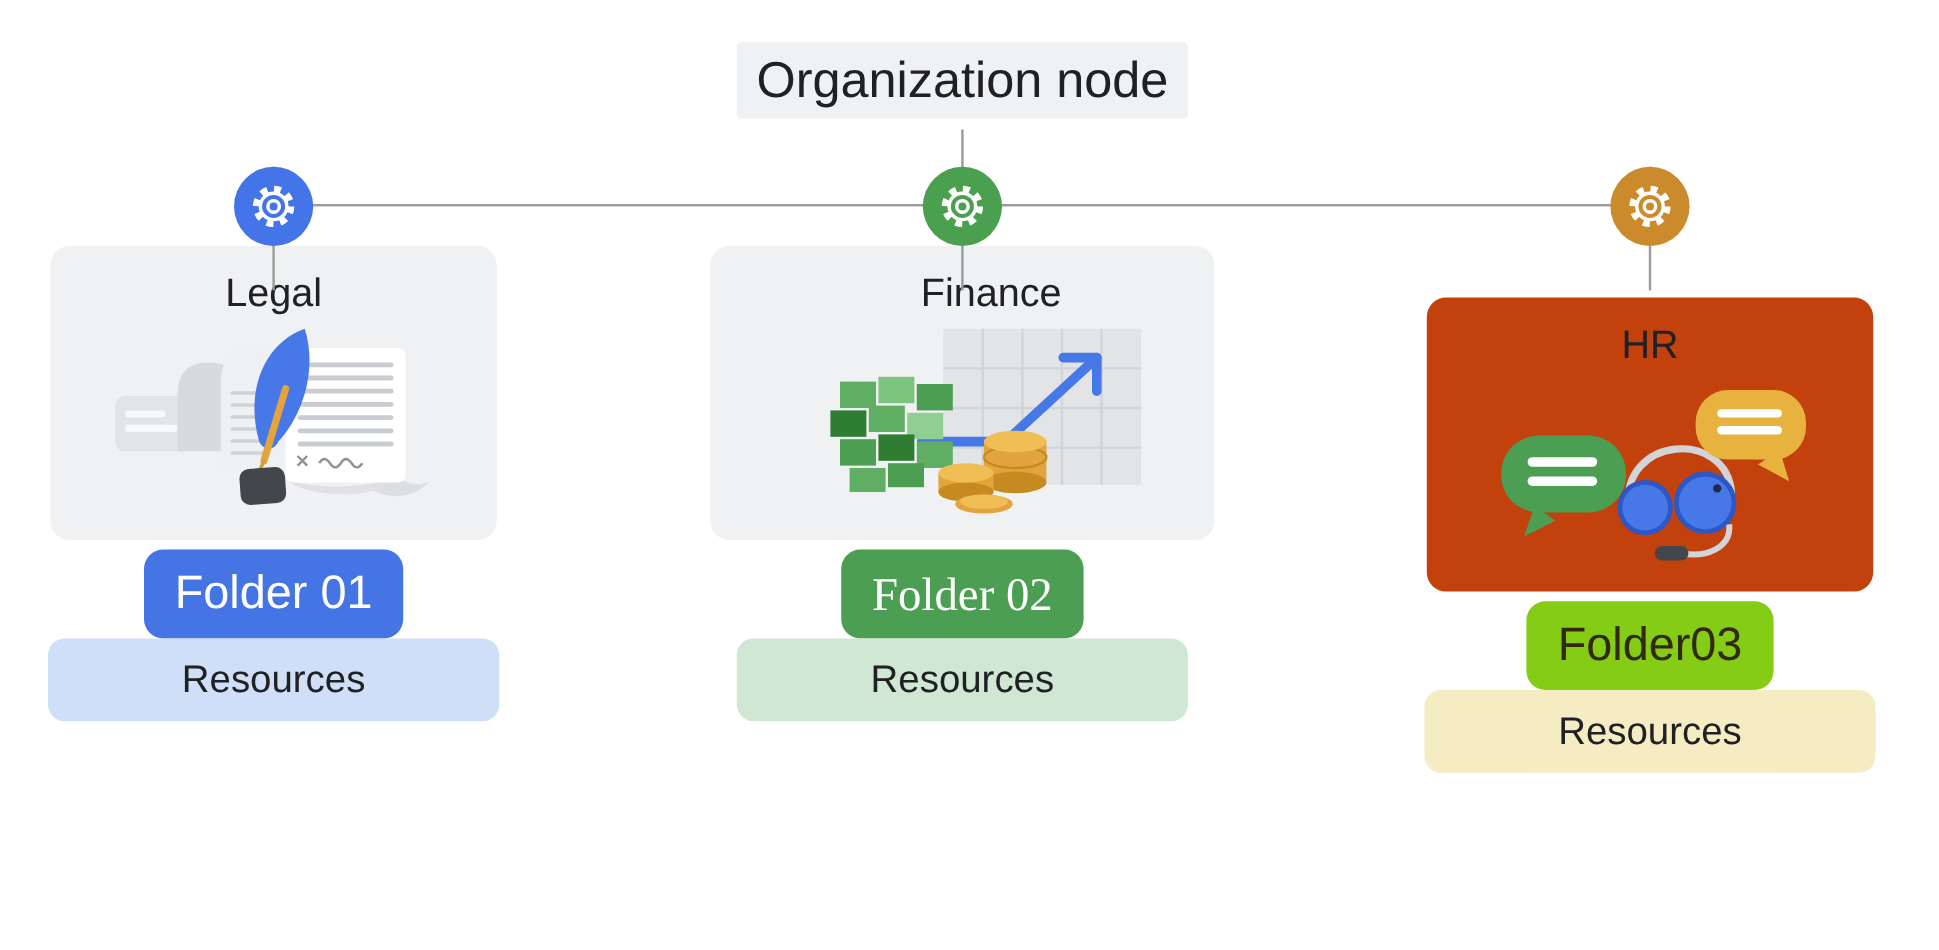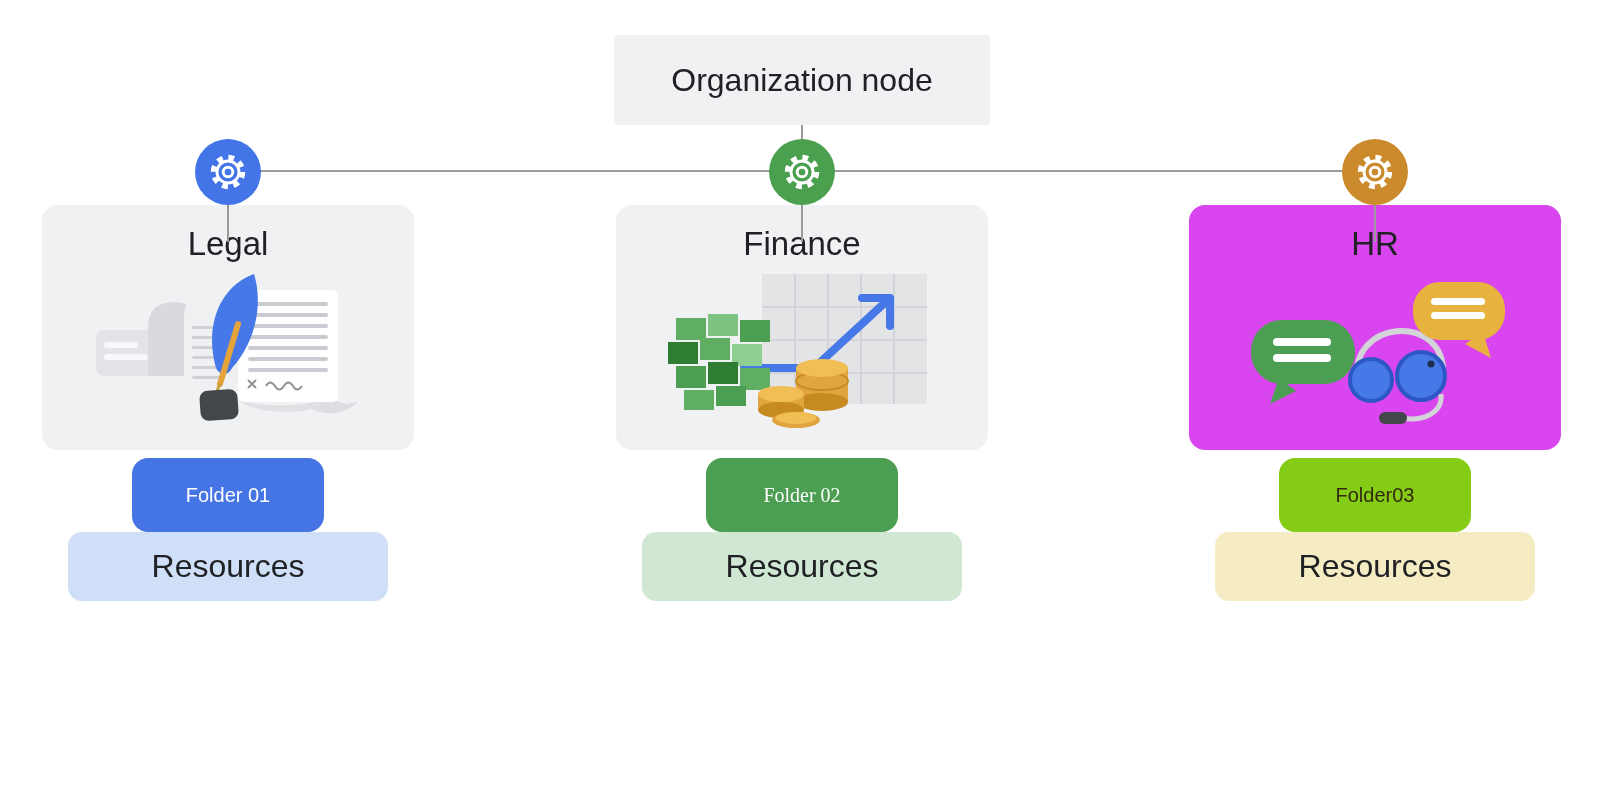--- a/index.html
+++ b/index.html
@@ -1,43 +1,43 @@
 <!DOCTYPE html>
 <html><head>
 <meta charset="utf-8">
 <style>
   html,body{margin:0;padding:0;background:#ffffff;}
   body{font-family:"Liberation Sans", sans-serif;color:#202124;}
   .canvas{position:relative;width:1616px;height:792px;background:#ffffff;overflow:hidden;}
 
-  .org-node{position:absolute;left:614px;top:35px;width:376px;height:90px;border-radius:4px;
-    display:flex;align-items:center;justify-content:center;font-size:32px;}
+  .org-node{position:absolute;left:614px;top:35px;width:376px;height:64px;border-radius:4px;
+    display:flex;align-items:center;justify-content:center;font-size:42px;}
 
   .hline{position:absolute;top:170px;left:228px;width:1147px;height:2px;}
   .vline{position:absolute;width:2px;}
   .v-org{left:801px;top:108px;height:64px;}
 
   .column{position:absolute;top:139px;width:380px;display:flex;flex-direction:column;align-items:center;}
   .col-0{left:38px;}.col-1{left:612px;}.col-2{left:1185px;}
 
   .gear{width:66px;height:66px;border-radius:50%;display:flex;align-items:center;justify-content:center;z-index:2;}
   .gear svg{width:46px;height:46px;display:block;}
 
   .stem{width:2px;}
   .stem-gear{height:38px;}
   .stem-badge{height:103px;}
 
   .card{width:372px;height:245px;border-radius:16px;display:flex;flex-direction:column;align-items:center;}
   .card-title{margin-top:22px;font-size:33px;line-height:1;}
   .illus{margin-top:8px;display:block;}
 
   .badge{margin-top:8px;height:74px;min-width:192px;padding:0 26px;box-sizing:border-box;border-radius:16px;
-    display:flex;align-items:center;justify-content:center;font-size:20px;}
-
-  .resources{width:320px;height:69px;border-radius:14px;display:flex;align-items:center;justify-content:center;font-size:32px;}
+    display:flex;align-items:center;justify-content:center;font-size:39px;}
+
+  .resources{width:376px;height:69px;border-radius:14px;display:flex;align-items:center;justify-content:center;font-size:32px;}
 </style>
 </head>
 <body>
 
 <div class="canvas">
 
   <div class="hline" style="background: rgb(155, 155, 155);"></div>
   <div class="vline v-org" style="background: rgb(155, 155, 155);"></div>
 
   <div class="org-node" style="background: rgb(240, 241, 243); color: rgb(32, 33, 36);">Organization node</div>
@@ -103,21 +103,21 @@
   <div class="column col-1">
     <div class="gear" style="background: rgb(74, 160, 79);">
       <svg viewBox="0 0 48 48">
         <circle cx="24" cy="24" r="15" fill="none" stroke="#ffffff" stroke-width="6" stroke-dasharray="5.89 5.89"></circle>
         <circle cx="24" cy="24" r="11.5" fill="none" stroke="#ffffff" stroke-width="3"></circle>
         <circle cx="24" cy="24" r="5" fill="none" stroke="#ffffff" stroke-width="3"></circle>
       </svg>
     </div>
     <div class="vline stem stem-gear" style="background: rgb(155, 155, 155);"></div>
 
-    <div class="card" style="background: rgb(240, 241, 243); color: rgb(32, 33, 36);">
+    <div class="card" style="background: rgb(240, 241, 243); color: rgb(32, 33, 36); padding-left: 48px;">
       <div class="card-title">Finance</div>
       <svg class="illus" width="280" height="165" viewBox="0 0 280 165">
         <g>
           <rect x="100" y="6" width="165" height="130" fill="#e3e4e6"></rect>
           <g stroke="#d2d4d7" stroke-width="2">
             <path d="M133,6 V136 M166,6 V136 M199,6 V136 M232,6 V136"></path>
             <path d="M100,39 H265 M100,72 H265 M100,105 H265"></path>
           </g>
         </g>
         <g stroke="#4678e8" stroke-width="8" fill="none" stroke-linecap="round" stroke-linejoin="round">
@@ -159,21 +159,21 @@
   <div class="column col-2">
     <div class="gear" style="background: rgb(203, 139, 44);">
       <svg viewBox="0 0 48 48">
         <circle cx="24" cy="24" r="15" fill="none" stroke="#ffffff" stroke-width="6" stroke-dasharray="5.89 5.89"></circle>
         <circle cx="24" cy="24" r="11.5" fill="none" stroke="#ffffff" stroke-width="3"></circle>
         <circle cx="24" cy="24" r="5" fill="none" stroke="#ffffff" stroke-width="3"></circle>
       </svg>
     </div>
     <div class="vline stem stem-gear" style="background: rgb(155, 155, 155);"></div>
 
-    <div class="card" style="background: #d946ef; color: rgb(32, 33, 36);">
+    <div class="card" style="background: #c2410c; color: rgb(32, 33, 36); margin-top: 43px;">
       <div class="card-title">HR</div>
       <svg class="illus" width="280" height="165" viewBox="0 0 280 165">
         <path d="M122,112 C116,52 204,46 208,100" fill="none" stroke="#d2d4d7" stroke-width="6"></path>
         <g>
           <rect x="178" y="14" width="92" height="58" rx="27" fill="#e8b23f"></rect>
           <path d="M248,64 l8,26 l-26,-14 z" fill="#e8b23f"></path>
           <rect x="196" y="30" width="54" height="7" rx="3.5" fill="#ffffff"></rect>
           <rect x="196" y="44" width="54" height="7" rx="3.5" fill="#ffffff"></rect>
         </g>
         <g>

